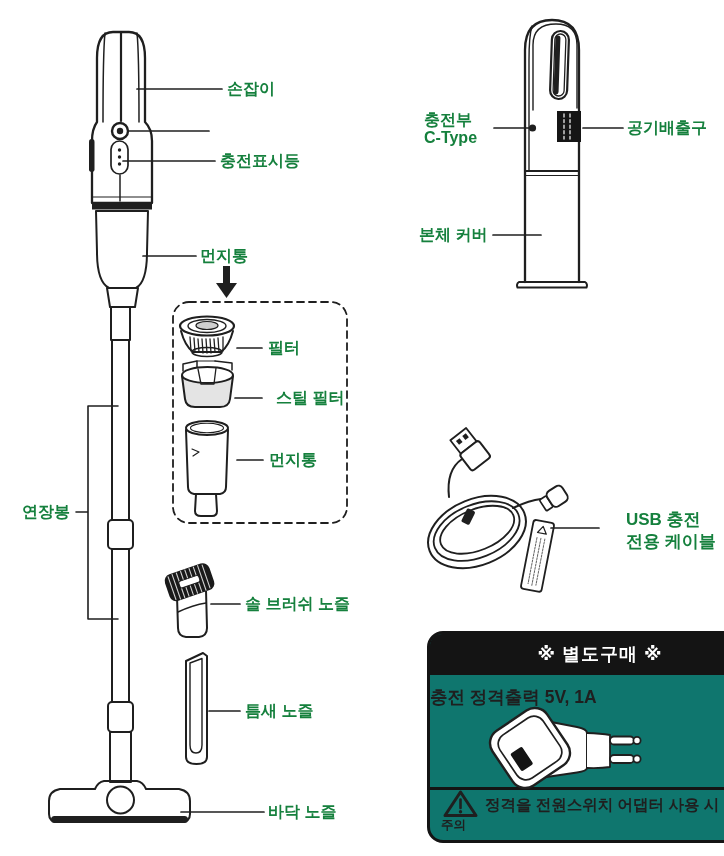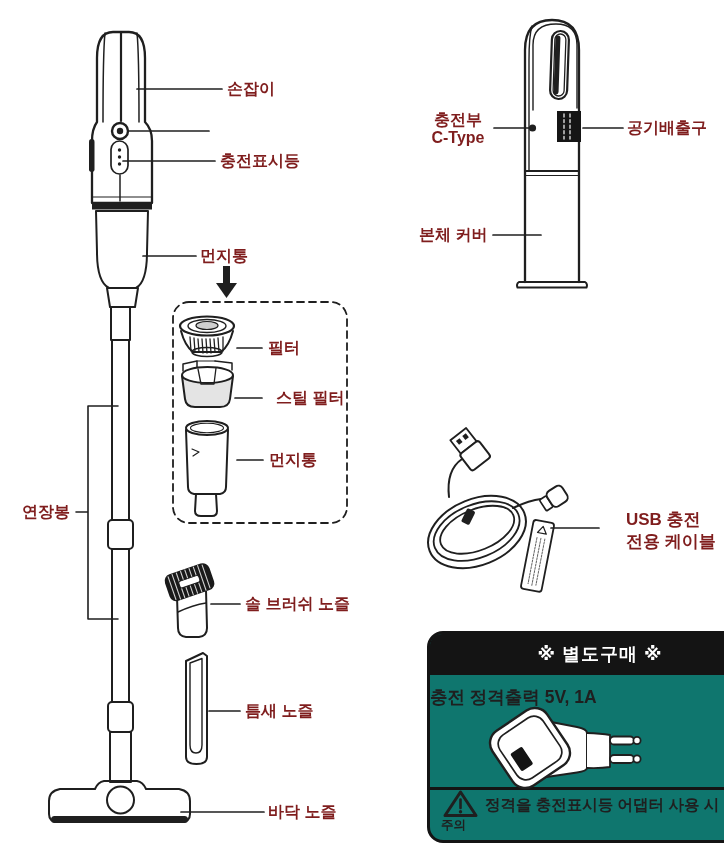--- a/index.html
+++ b/index.html
@@ -4,24 +4,24 @@
 <style>
   html,body{margin:0;padding:0;background:#f6f6f6;}
   .page{
     position:relative;width:724px;height:856px;background:#ffffff;
     font-family:"Liberation Sans","DejaVu Sans",sans-serif;color:#1f1f1f;
     overflow:hidden;
   }
   .art{position:absolute;left:0;top:0;pointer-events:none;}
   .lbl{
     position:absolute;font-size:16px;font-weight:600;line-height:18px;
-    color:#7f1d1d;white-space:nowrap;
+    color:#15803d;white-space:nowrap;
   }
   .lbl-big{font-size:17px;font-weight:700;line-height:22px;margin-left:20px;}
-  .lbl-center{text-align:center;}
+  .lbl-center{text-align:left;}
   
   .sep-box{
     position:absolute;left:427px;top:631px;width:346px;height:212px;
     border:3px solid #141414;border-radius:16px;box-sizing:border-box;
     background:#0f766e;
   }
   .sep-header{
     position:absolute;left:0;top:0;right:0;height:41px;background:#141414;
     border-radius:12px 12px 0 0;color:#ffffff;text-align:center;
     font-size:18px;font-weight:700;line-height:41px;letter-spacing:1px;
@@ -48,21 +48,21 @@
 <div class="page">
 
   <div class="sep-box">
     <div class="sep-header">
       <span>※ 별도구매 ※</span>
     </div>
     <div class="sep-spec">충전 정격출력 5V, 1A</div>
     <div class="sep-divider"></div>
     <div class="sep-caution">주의</div>
     <div class="sep-warning">
-      <div>정격을 충전표시등 어댑터 사용 시</div>
+      <div>정격을 전원스위치 어댑터 사용 시</div>
     </div>
   </div>
 
   <svg class="art" width="724" height="856" viewBox="0 0 724 856">
 
     <g stroke="#1f1f1f" fill="none" stroke-width="2" stroke-linecap="round" stroke-linejoin="round">
       <path d="M97,122 L97,58 Q97,32 113,32 L129,32 Q145,32 145,58 L145,122 Q152,129 152,141 L152,203 L92,203 L92,141 Q92,129 97,122 Z" stroke-width="2.3"></path>
       <path d="M105,33 C103,52 103,84 103,122" stroke-width="1.5"></path>
       <path d="M137,33 C139,52 139,84 139,122" stroke-width="1.5"></path>
       <path d="M121,32 L121,121" stroke-width="2.2"></path>

